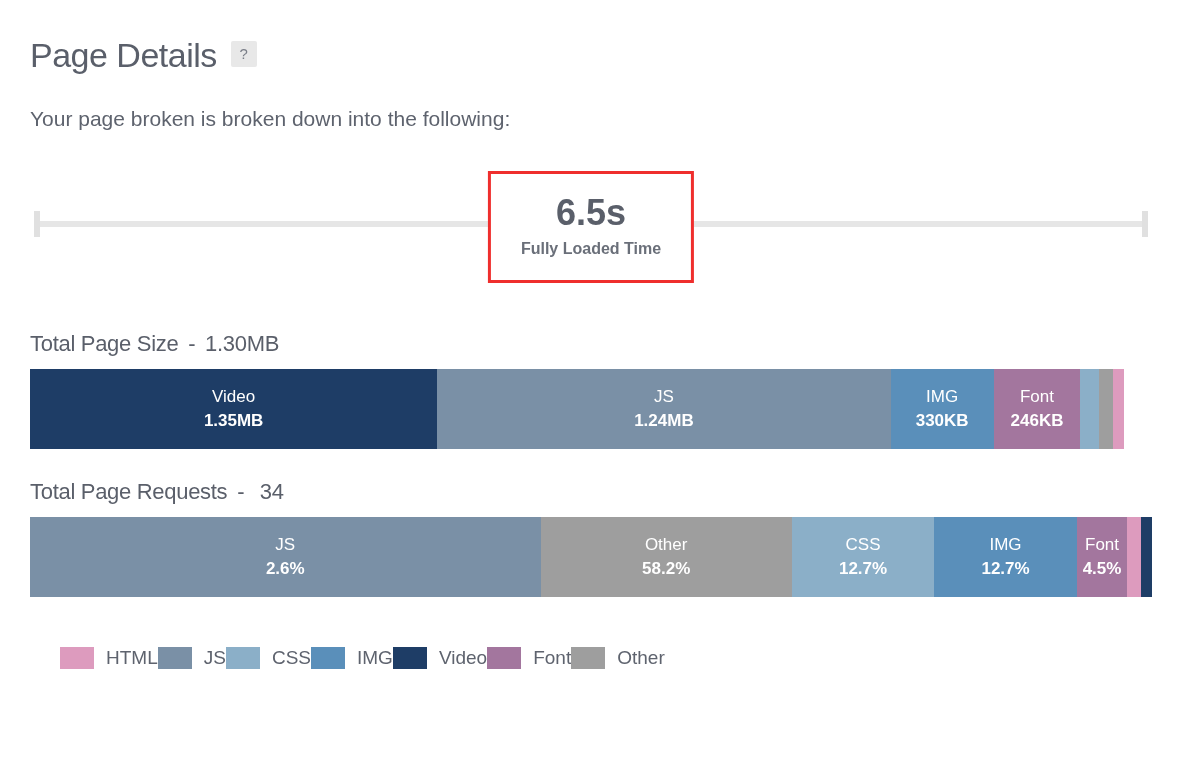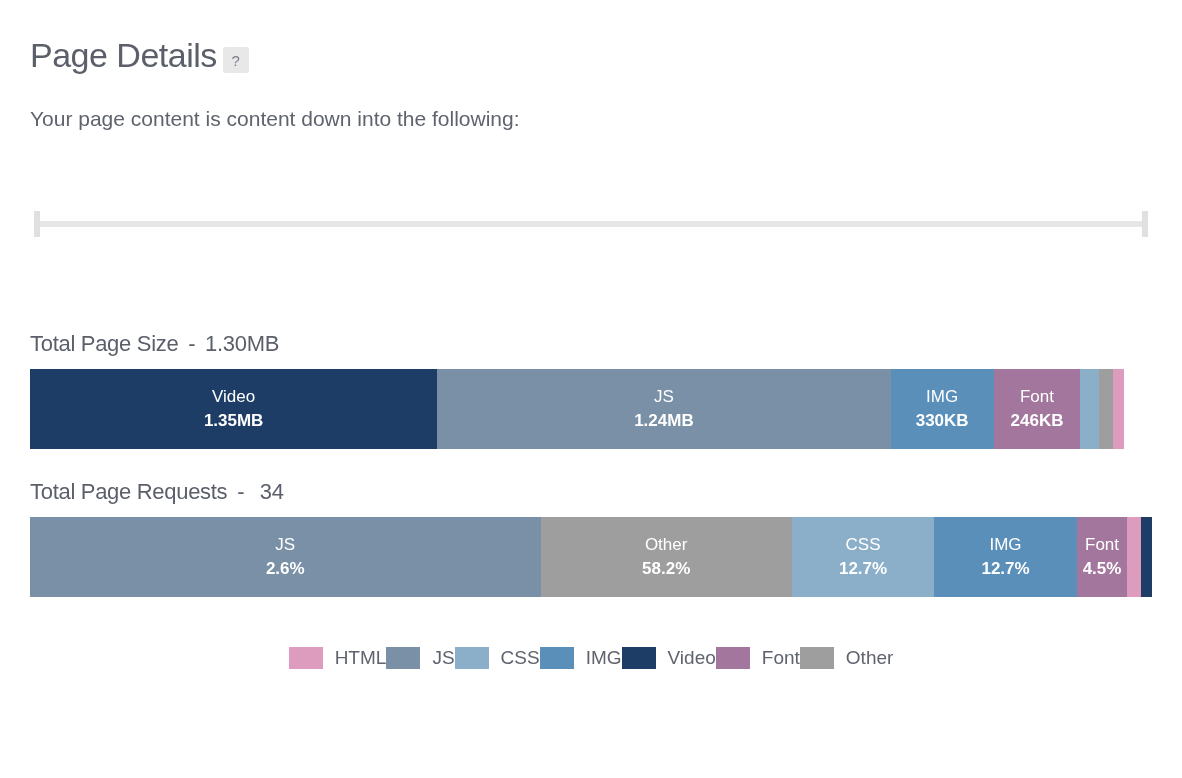--- a/index.html
+++ b/index.html
@@ -3,21 +3,21 @@
 <meta charset="utf-8">
 <style>
   * { box-sizing: border-box; margin: 0; padding: 0; }
   body {
     font-family: -apple-system, BlinkMacSystemFont, "Segoe UI", Helvetica, Arial, sans-serif;
     background: #fff;
     color: #595e6a;
     padding: 36px 30px;
     width: 1182px;
   }
-  .title-row { display: flex; align-items: flex-end; gap: 6px; }
+  .title-row { display: flex; align-items: center; gap: 14px; }
   .title {
     font-size: 34px;
     font-weight: 400;
     color: #5a5f6a;
     letter-spacing: -0.5px;
   }
   .help-badge {
     display: inline-flex;
     align-items: center;
     justify-content: center;
@@ -111,21 +111,21 @@
     font-size: 17px;
     line-height: 1.4;
     overflow: hidden;
     white-space: nowrap;
   }
   .seg .seg-label { font-weight: 400; }
   .seg .seg-value { font-weight: 700; }
 
   .legend {
     display: flex;
-    justify-content: center;
+    justify-content: flex-start;
     align-items: center;
     margin-top: 50px;
     padding: 0 30px;
   }
   .legend-item {
     display: flex;
     align-items: center;
     gap: 12px;
     font-size: 19px;
     color: #5e636e;
@@ -144,24 +144,28 @@
   .c-font  { background: #a3769e; }
   .c-other { background: #9e9e9e; }
 </style>
 </head>
 <body>
 
 <div class="title-row">
   <h1 class="title">Page Details</h1>
   <span class="help-badge">?</span>
 </div>
-<p class="subtitle">Your page content is content down into the following:</p>
+<p class="subtitle">Your page broken is broken down into the following:</p>
 
 <div class="timeline-wrap">
   <div class="timeline-rail"></div>
+  <div class="loaded-box">
+    <div class="loaded-value">6.5s</div>
+    <div class="loaded-label">Fully Loaded Time</div>
+  </div>
 </div>
 
 <h2 class="section-title">
   <span>Total Page Size</span>
   <span class="dash">-</span>
   <span>1.30MB</span>
 </h2>
 <div class="bar" id="bar-size">
     <div class="seg c-video" style="flex: 0 0 36.3%;">
       <div class="seg-label">Video</div>

